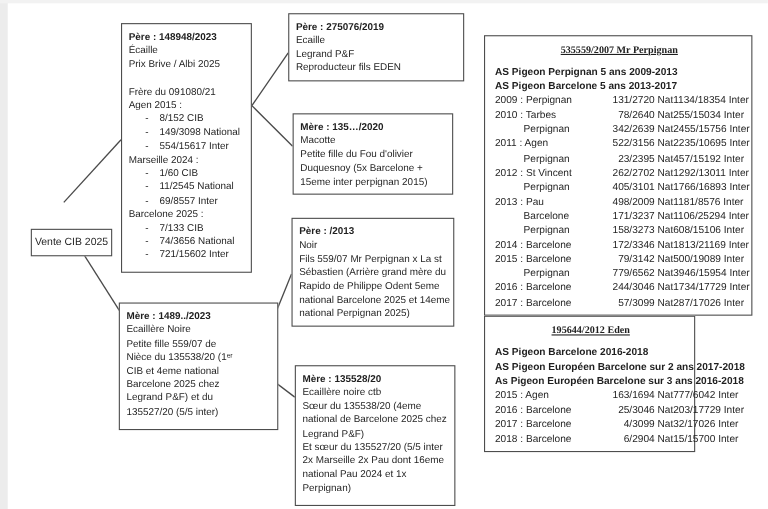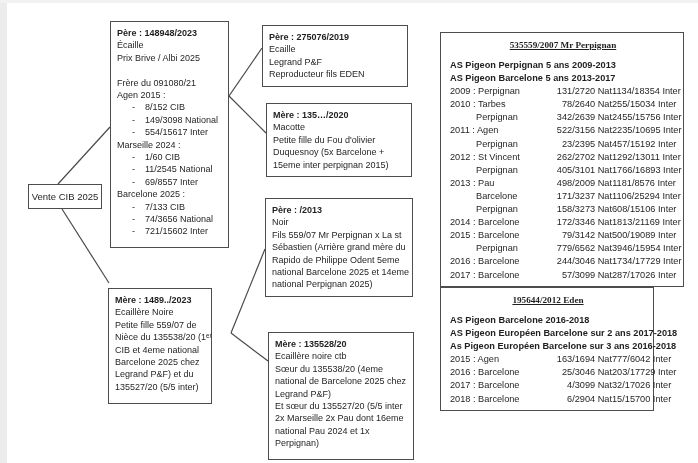--- a/index.html
+++ b/index.html
@@ -19,21 +19,21 @@
 
   .box {
     position: absolute;
     background: #ffffff;
     border: 1.5px solid #4d4d4d;
     box-sizing: border-box;
   }
   
   .rootbox {
     display: flex; align-items: center; justify-content: center;
-    font-size: 9.5px; white-space: nowrap;
+    font-size: 9.5px; white-space: nowrap; margin-top: 24px;
   }
   
   .pbox { padding: 5px 6px; font-size: 9px; }
   .ptitle { font-weight: bold; line-height: 12.4px; white-space: nowrap; }
   .pline  { line-height: 12.4px; min-height: 12.4px; white-space: nowrap; }
   .pline.dash { position: relative; padding-left: 28px; }
   .pline.dash::before { content: "-"; position: absolute; left: 15px; }
   
   .sbox { padding: 6px 7px 4px 9px; font-size: 9.2px; }
   .stitle {
@@ -83,35 +83,35 @@
         <div class="pline dash">1/60 CIB</div>
         <div class="pline dash">11/2545 National</div>
         <div class="pline dash">69/8557 Inter</div>
         <div class="pline text">Barcelone 2025 :</div>
         <div class="pline dash">7/133 CIB</div>
         <div class="pline dash">74/3656 National</div>
         <div class="pline dash">721/15602 Inter</div>
       </div>
   </div>
 
-  <div class="box pbox" style="left:108px; top:288px; width:104px; min-height:116px;">
+  <div class="box pbox" style="left:108px; top:275px; width:145px; min-height:116px;">
     <div class="ptitle">Mère : 1489../2023</div>
     <div>
 
     <div class="pline text">Ecaillère Noire</div>
         <div class="pline text">Petite fille 559/07 de</div>
         <div class="pline text">Nièce du 135538/20 (1ᵉʳ</div>
         <div class="pline text">CIB et 4eme national</div>
         <div class="pline text">Barcelone 2025 chez</div>
         <div class="pline text">Legrand P&amp;F) et du</div>
         <div class="pline text">135527/20 (5/5 inter)</div>
       </div>
   </div>
 
-  <div class="box pbox" style="left:262px; top:25px; width:146px; min-height:60px;">
+  <div class="box pbox" style="left:262px; top:12px; width:160px; min-height:60px;">
     <div class="ptitle">Père : 275076/2019</div>
     <div>
 
     <div class="pline text">Ecaille</div>
         <div class="pline text">Legrand P&amp;F</div>
         <div class="pline text">Reproducteur fils EDEN</div>
       </div>
   </div>
 
   <div class="box pbox" style="left:266px; top:103px; width:146px; min-height:74px;">
@@ -233,21 +233,21 @@
         <span class="c3">1734/17729 Inter</span>
       </div>
         <div class="srow year">
         <span class="c1">2017 : Barcelone</span>
         <span class="c2">57/3099 Nat</span>
         <span class="c3">287/17026 Inter</span>
       </div>
       </div>
   </div>
 
-  <div class="box sbox" style="left:440px; top:287px; width:214px; min-height:121px;">
+  <div class="box sbox" style="left:440px; top:287px; width:192px; min-height:121px;">
     <div class="stitle">195644/2012 Eden</div>
     <div>
 
     <div class="honor">AS Pigeon Barcelone 2016-2018</div>
         <div class="honor">AS Pigeon Européen Barcelone sur 2 ans 2017-2018</div>
         <div class="honor">As Pigeon Européen Barcelone sur 3 ans 2016-2018</div>
       </div>
     <div>
 
     <div class="srow year">

